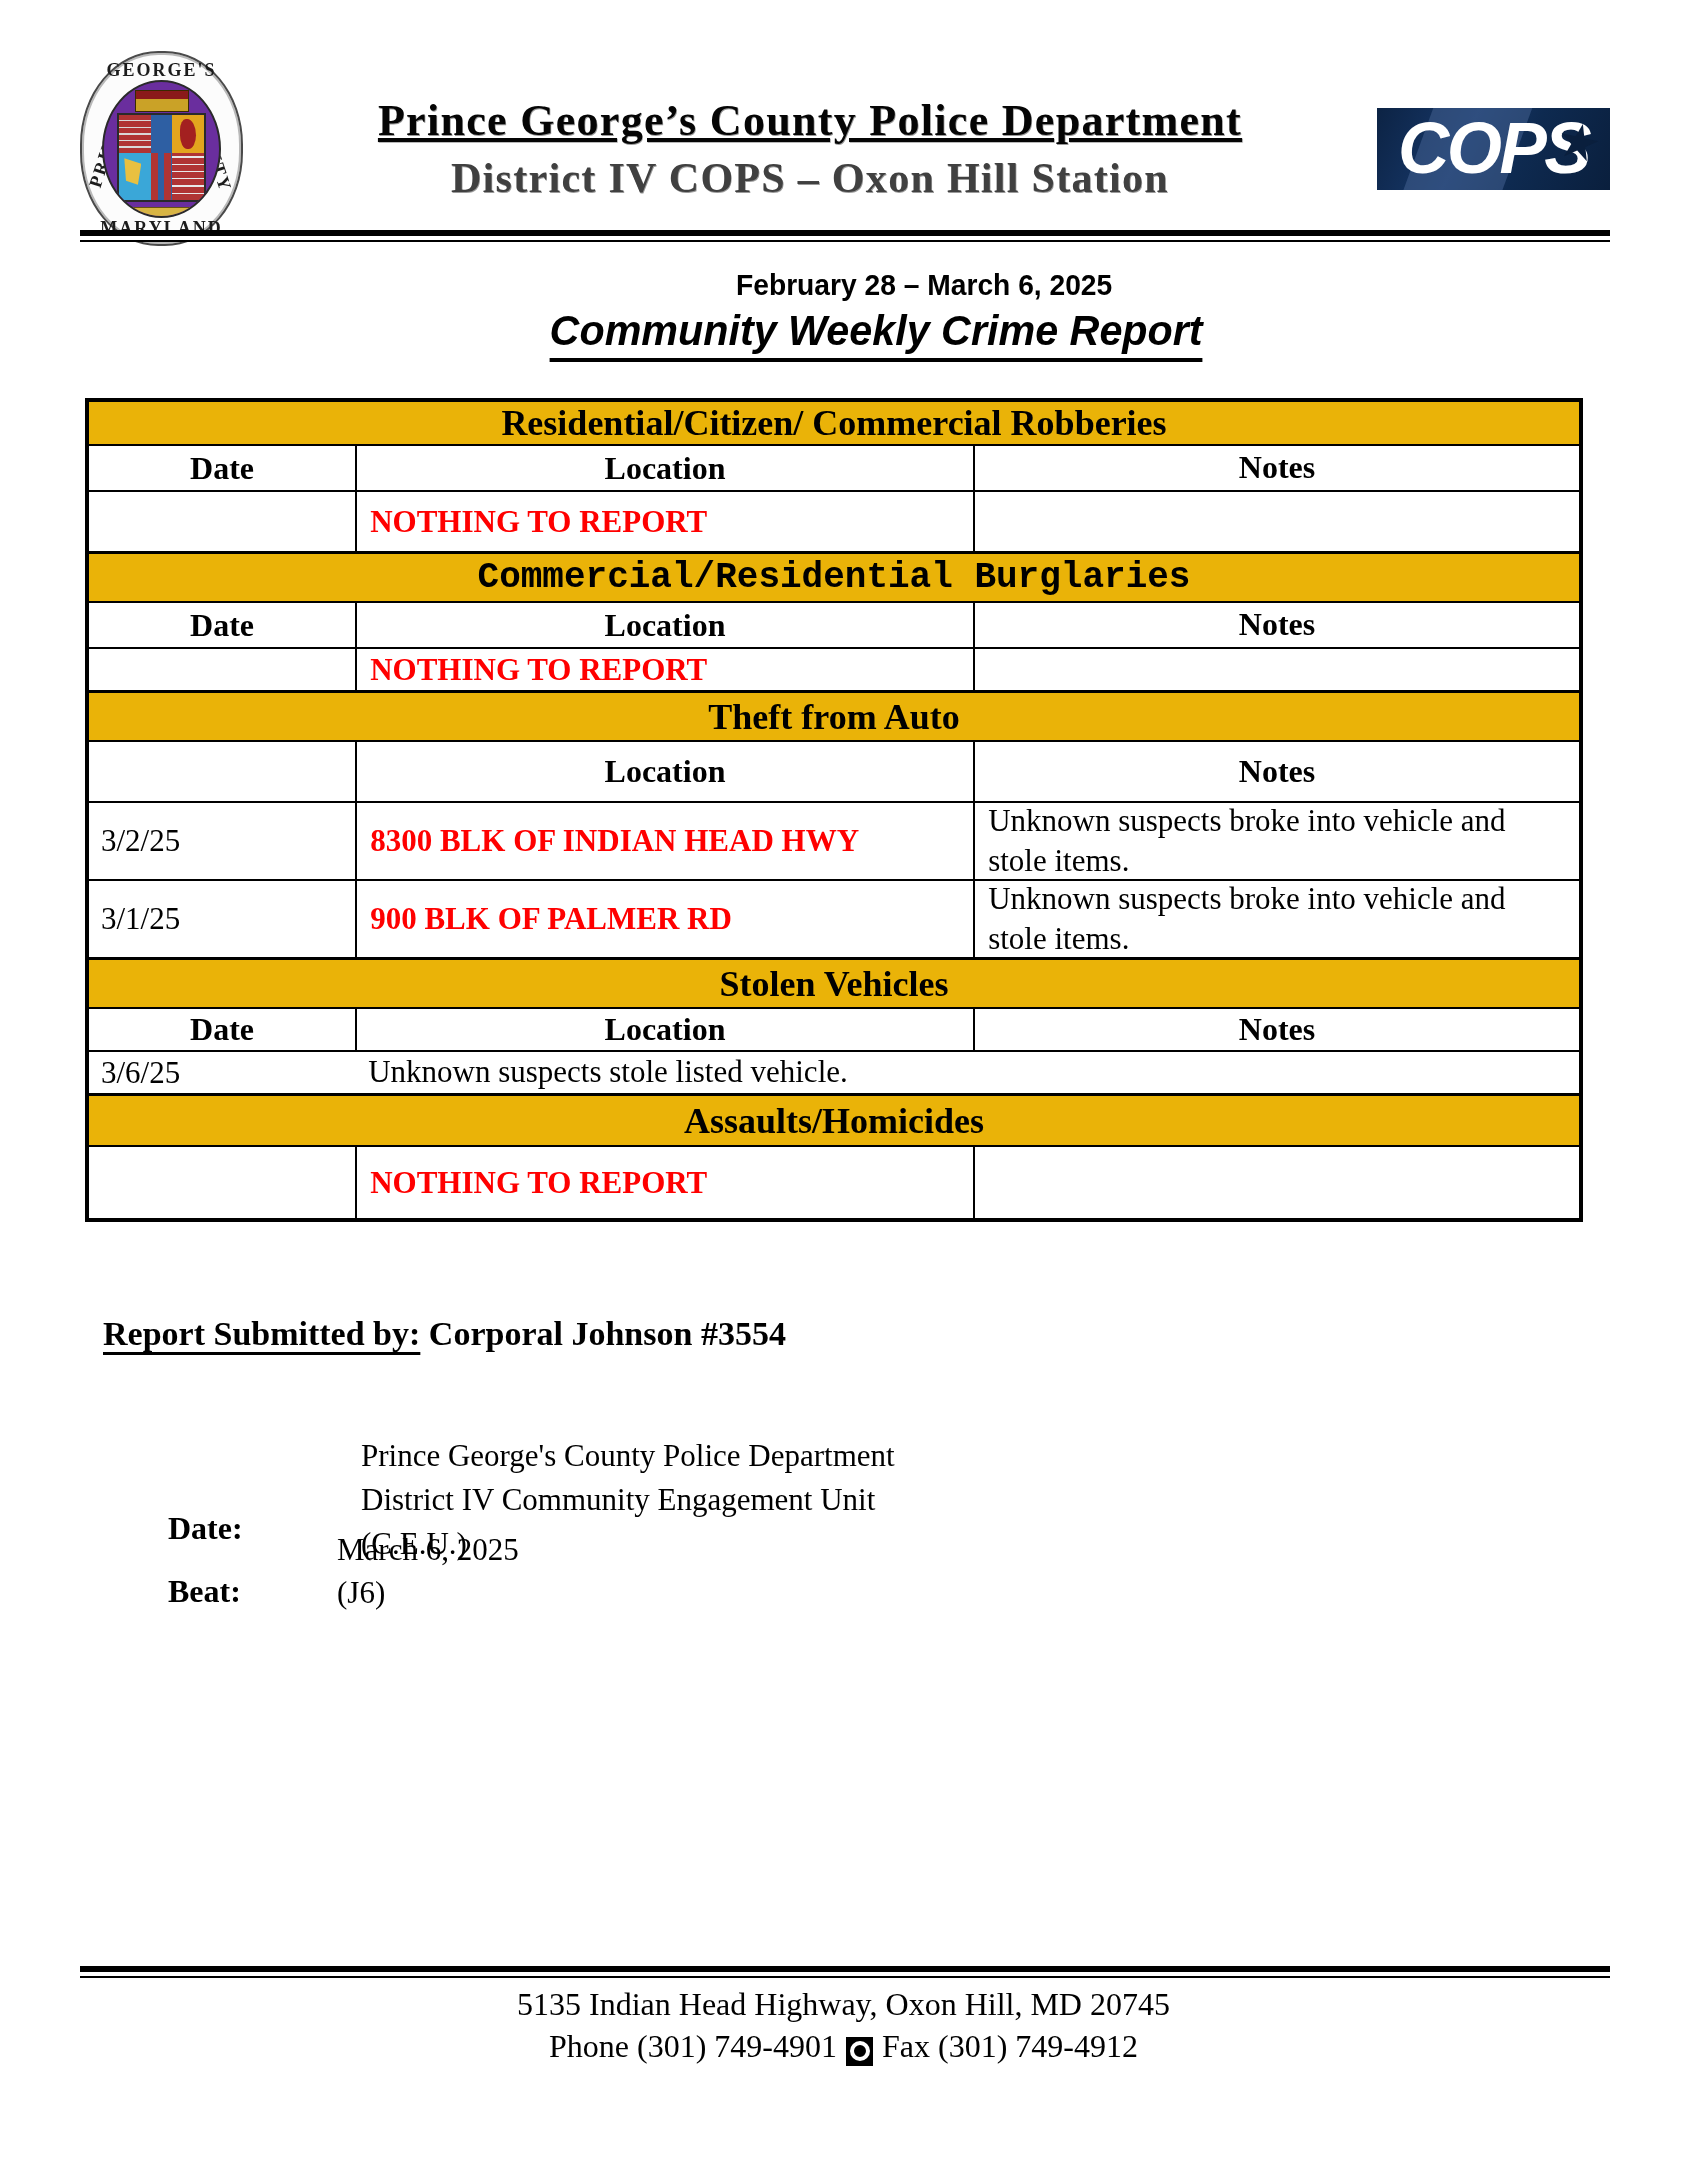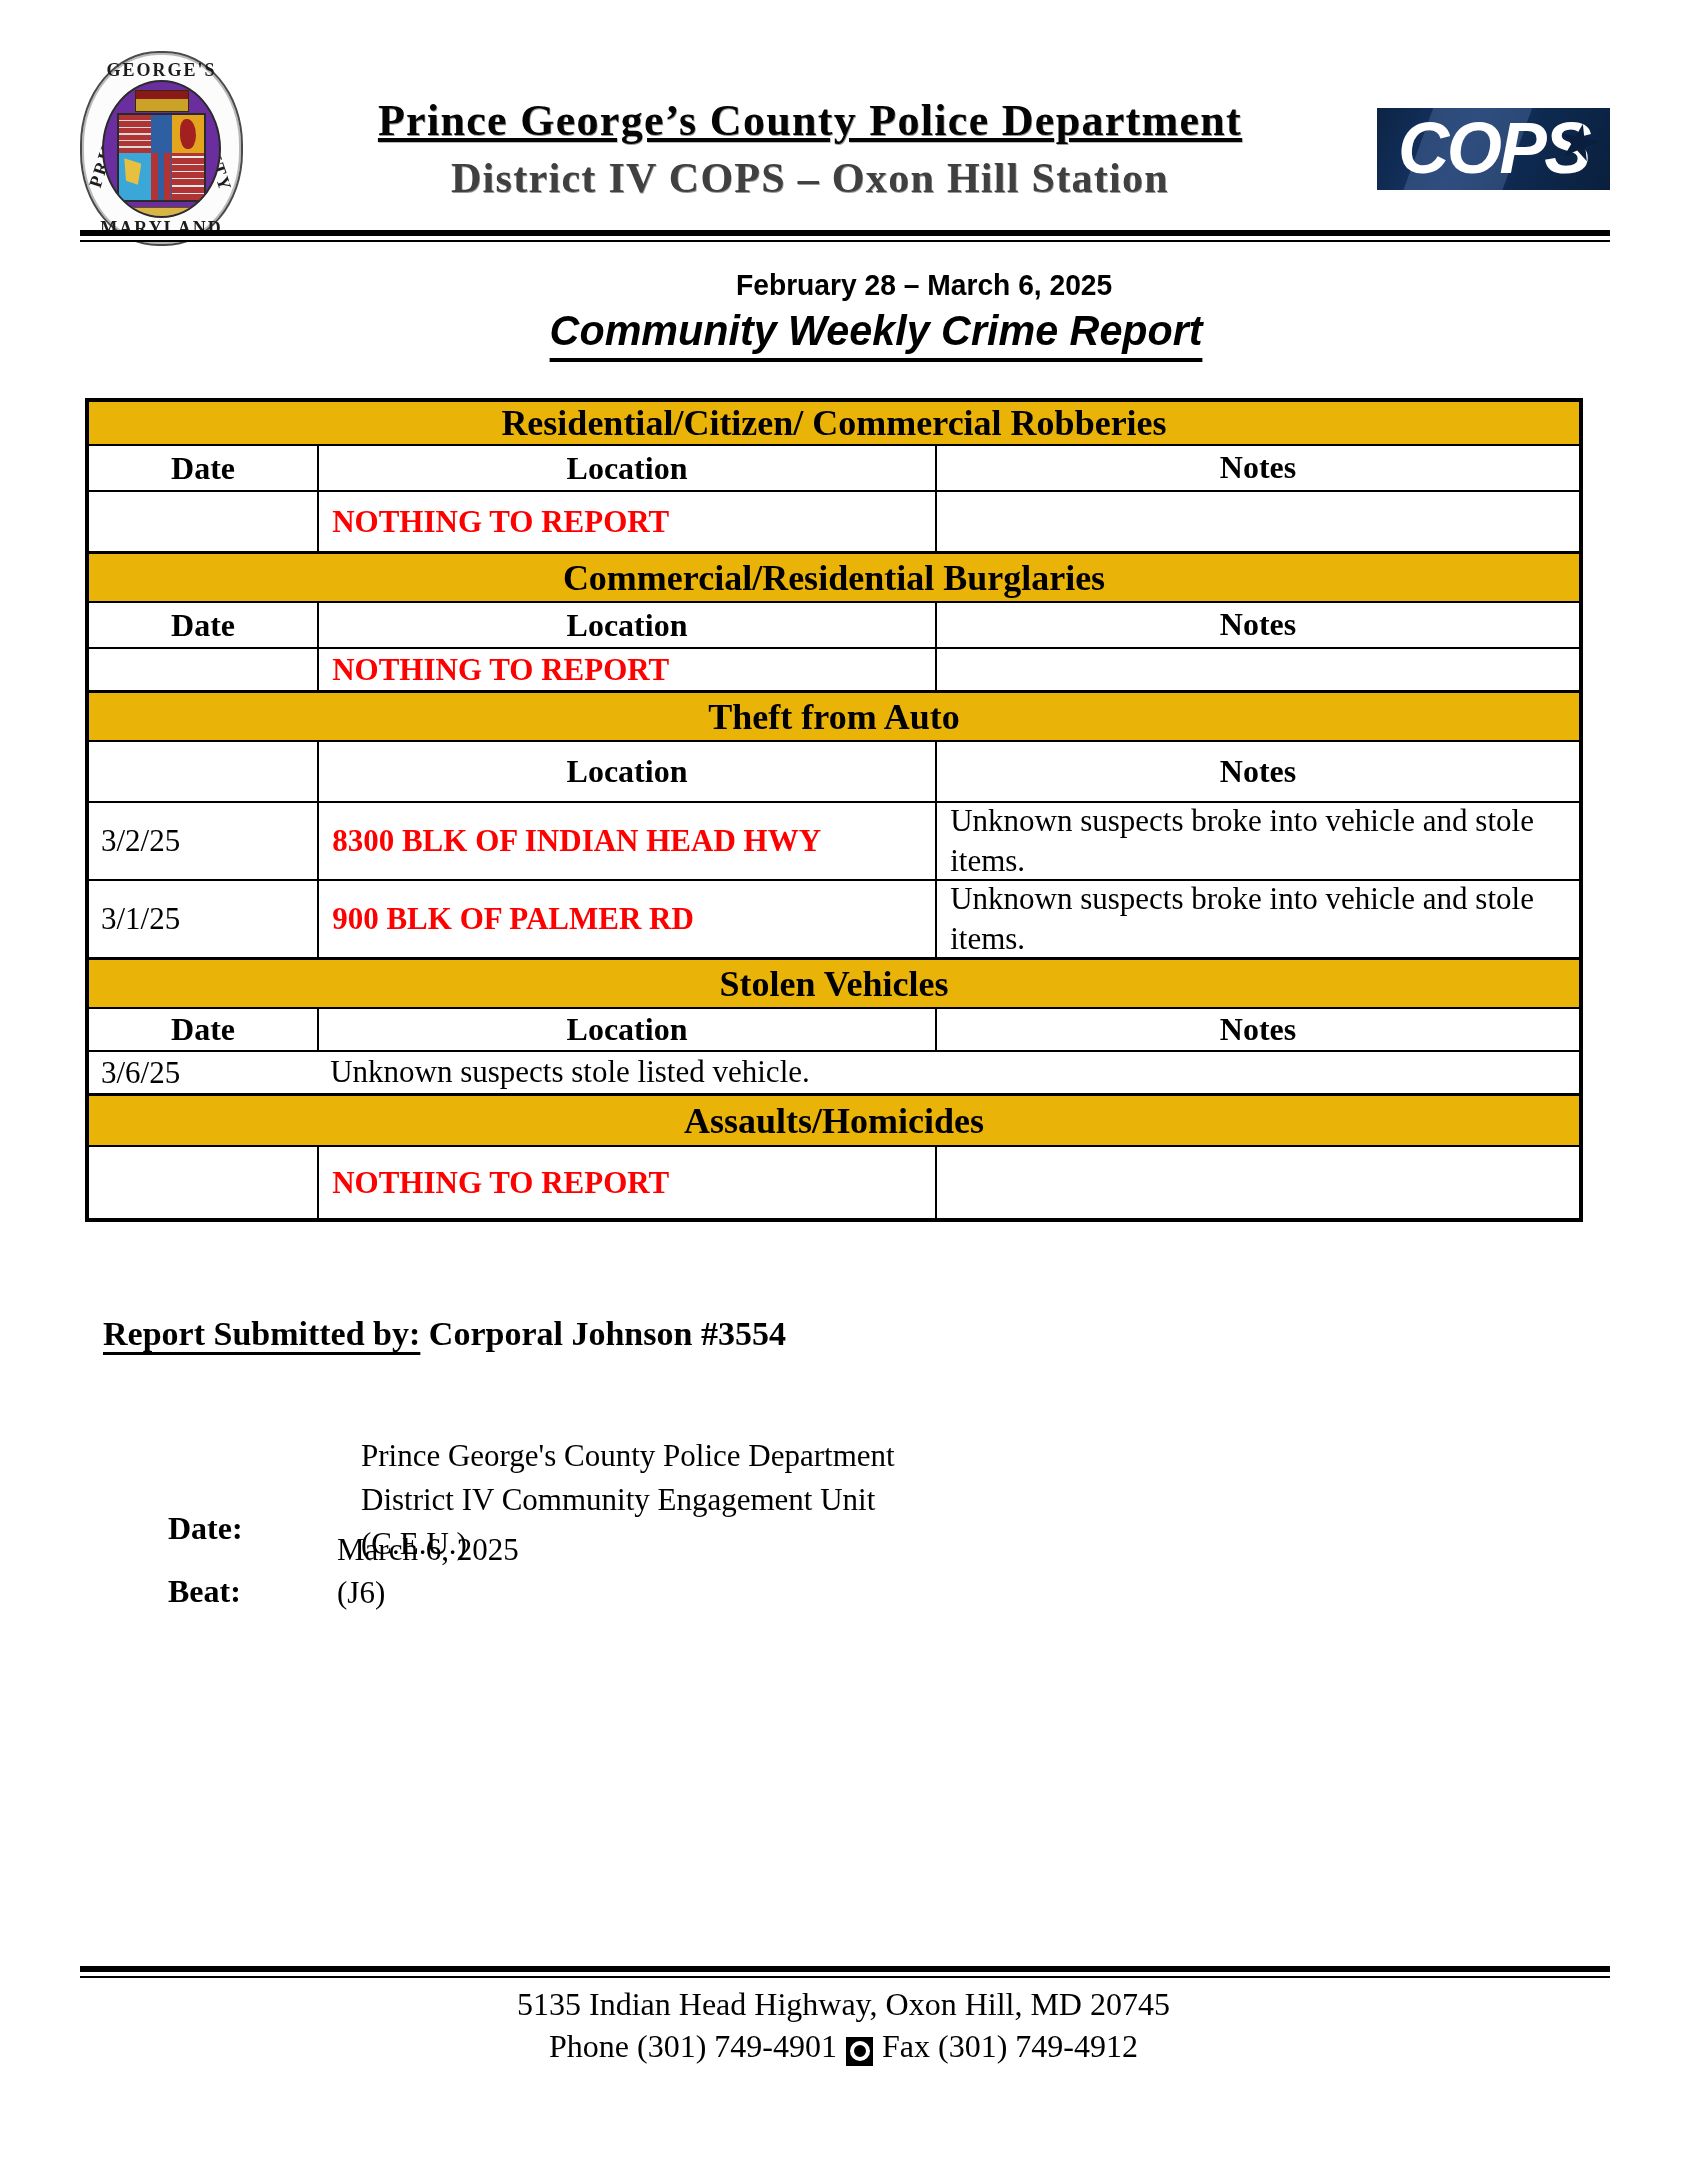--- a/index.html
+++ b/index.html
@@ -70,30 +70,30 @@
     border-bottom:4.6px solid #000; padding-bottom:2.6px; }
 
   
   .tbl { position:absolute; left:85px; top:398px; width:1498px; border:4px solid #000; box-sizing:border-box; }
   .trow { display:flex; box-sizing:border-box; border-bottom:2.6px solid #000; }
   .trow:last-child { border-bottom:none; }
   .band { background:#eab308; align-items:center; justify-content:center;
     font-weight:700; font-size:36px; border-top:1.3px solid #000; }
   .band.first { border-top:none; }
   .c { box-sizing:border-box; display:flex; align-items:center; padding:2.6px 13.2px; }
-  .c.date  { width:228px; flex:0 0 auto; }
+  .c.date  { width:266px; flex:0 0 auto; }
   .c.loc   { width:620px; flex:0 0 auto; border-left:2.6px solid #000; border-right:2.6px solid #000; }
   .c.notes { flex:1 1 auto; line-height:1.3; }
   .hrow .c { justify-content:center; font-weight:700; font-size:32px; text-align:center; }
   .drow .c { font-size:31px; }
   .drow .c.date { padding-left:12px; }
   .red { color:#FF0000; font-weight:700; }
   
   .rh-band1{height:44px;} .rh-ch1{height:46px;} .rh-n1{height:61px;}
-  .rh-band2{height:50px;} .rh-ch2{height:46px;} .rh-n2{height:43px;}
+  .rh-band2{height:50px;font-family:Liberation Mono, monospace;} .rh-ch2{height:46px;} .rh-n2{height:43px;}
   .rh-band3{height:50px;} .rh-ch3{height:61px;} .rh-d1{height:78px;} .rh-d2{height:78px;}
   .rh-band4{height:50px;} .rh-ch4{height:43px;} .rh-d3{height:43px;}
   .rh-band5{height:52px;} .rh-n3{height:71px;}
 
   
   .submit-line { position:absolute; top:1315px; left:103px; font-size:34px; font-weight:700; }
   .submit-line .u { text-decoration:underline; text-underline-offset:6.6px; text-decoration-thickness:3.3px; }
   .unit-block { position:absolute; top:1434px; left:337px; font-size:31px; line-height:1.42;margin-left:24px; }
   .lbl-date { position:absolute; top:1510px; left:168px; font-size:32px; font-weight:700; }
   .val-date { position:absolute; top:1532px; left:337px; font-size:31px; }

